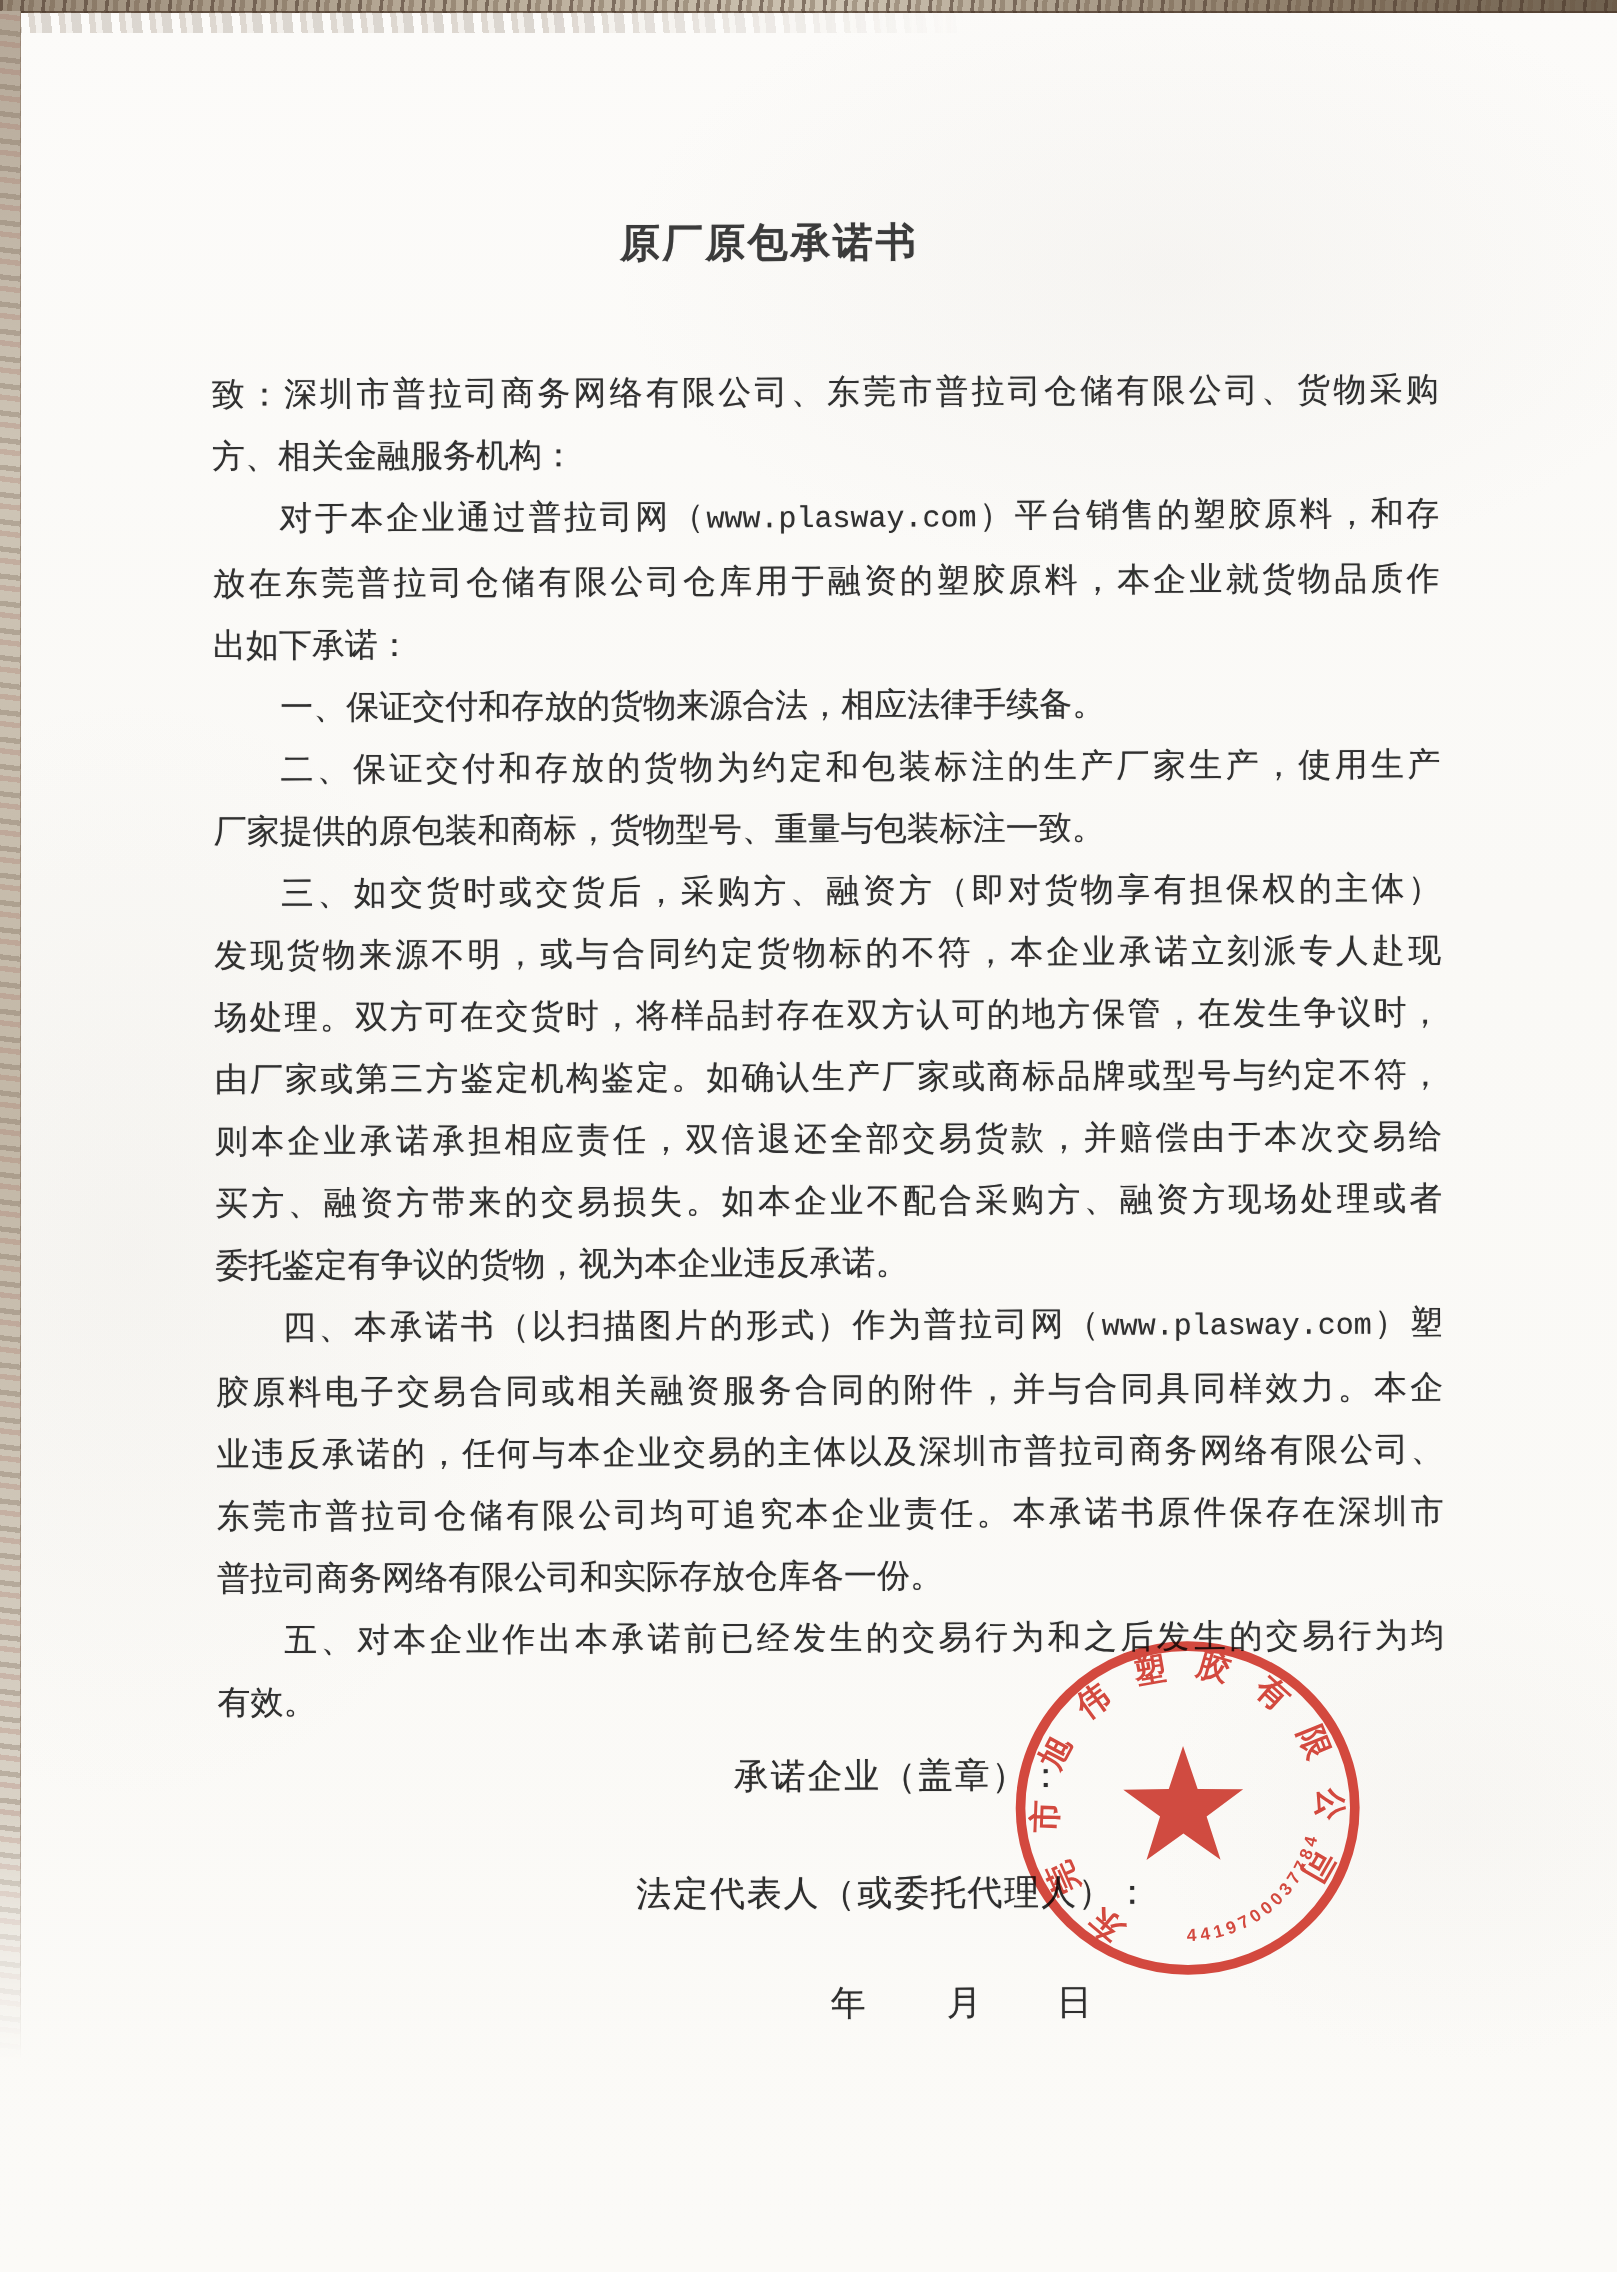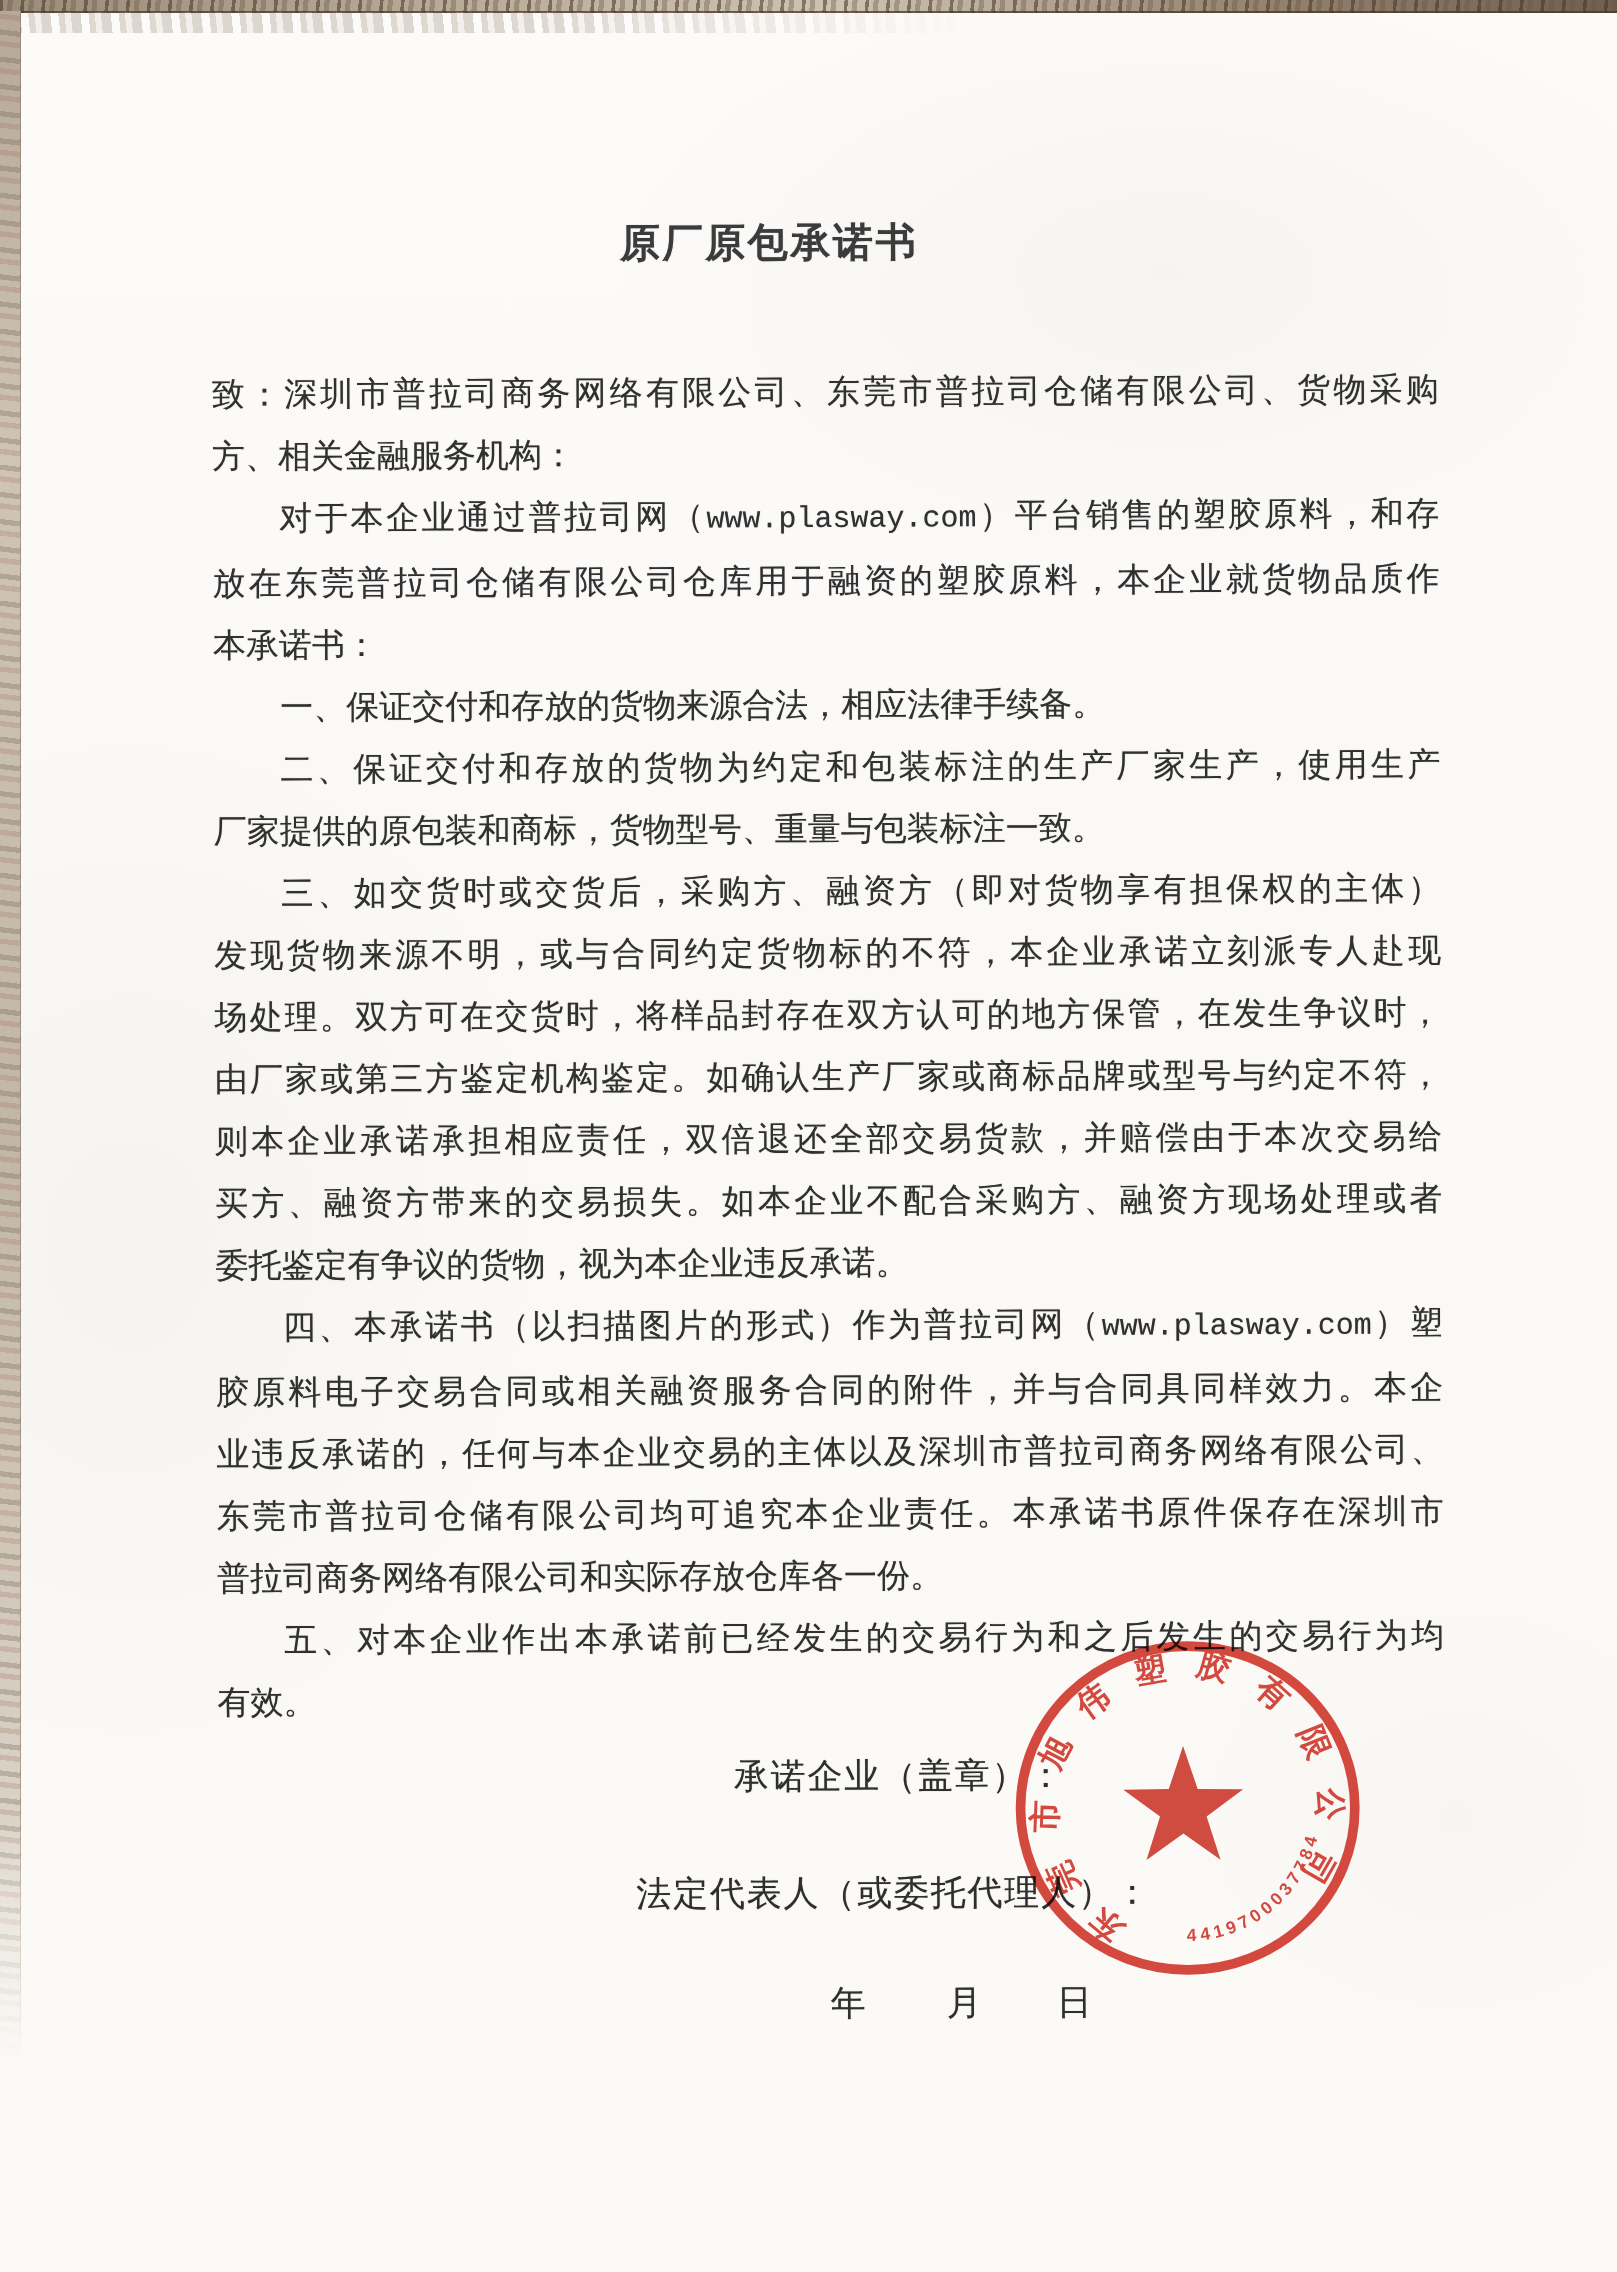--- a/index.html
+++ b/index.html
@@ -82,21 +82,21 @@
 
 <div class="scan-rotate">
 
   <div class="doc-title">原厂原包承诺书</div>
 
   <div class="doc-body" id="doc-body">
       <div class="line just"><span>致：深圳市普拉司商务网络有限公司、东莞市普拉司仓储有限公司、货物采购</span></div>
       <div class="line"><span>方、相关金融服务机构：</span></div>
       <div class="line indent just"><span>对于本企业通过普拉司网（</span><span class="mono">www.plasway.com</span><span>）平台销售的塑胶原料，和存</span></div>
       <div class="line just"><span>放在东莞普拉司仓储有限公司仓库用于融资的塑胶原料，本企业就货物品质作</span></div>
-      <div class="line"><span>本承诺书：</span></div>
+      <div class="line"><span>出如下承诺：</span></div>
       <div class="line indent"><span>一、保证交付和存放的货物来源合法，相应法律手续备。</span></div>
       <div class="line indent just"><span>二、保证交付和存放的货物为约定和包装标注的生产厂家生产，使用生产</span></div>
       <div class="line"><span>厂家提供的原包装和商标，货物型号、重量与包装标注一致。</span></div>
       <div class="line indent just"><span>三、如交货时或交货后，采购方、融资方（即对货物享有担保权的主体）</span></div>
       <div class="line just"><span>发现货物来源不明，或与合同约定货物标的不符，本企业承诺立刻派专人赴现</span></div>
       <div class="line just"><span>场处理。双方可在交货时，将样品封存在双方认可的地方保管，在发生争议时，</span></div>
       <div class="line just"><span>由厂家或第三方鉴定机构鉴定。如确认生产厂家或商标品牌或型号与约定不符，</span></div>
       <div class="line just"><span>则本企业承诺承担相应责任，双倍退还全部交易货款，并赔偿由于本次交易给</span></div>
       <div class="line just"><span>买方、融资方带来的交易损失。如本企业不配合采购方、融资方现场处理或者</span></div>
       <div class="line"><span>委托鉴定有争议的货物，视为本企业违反承诺。</span></div>

